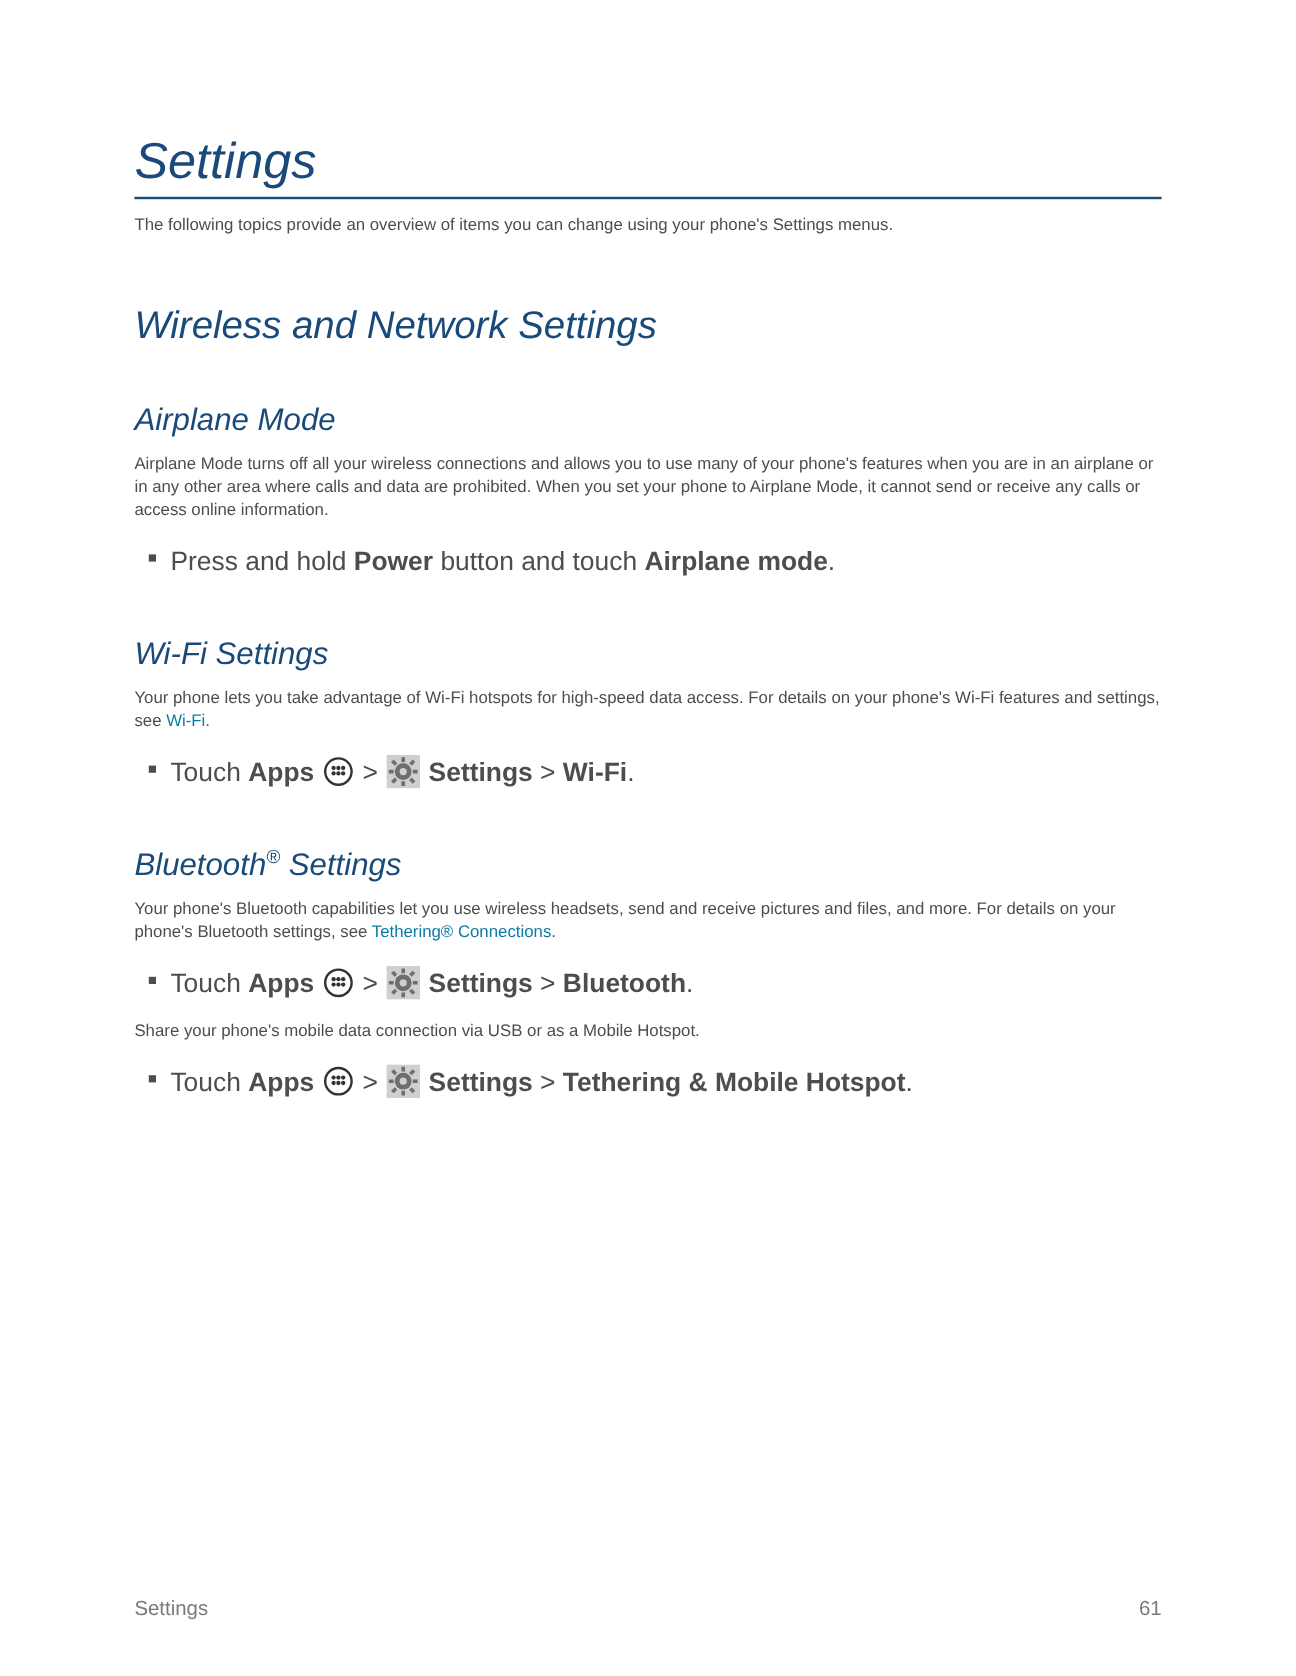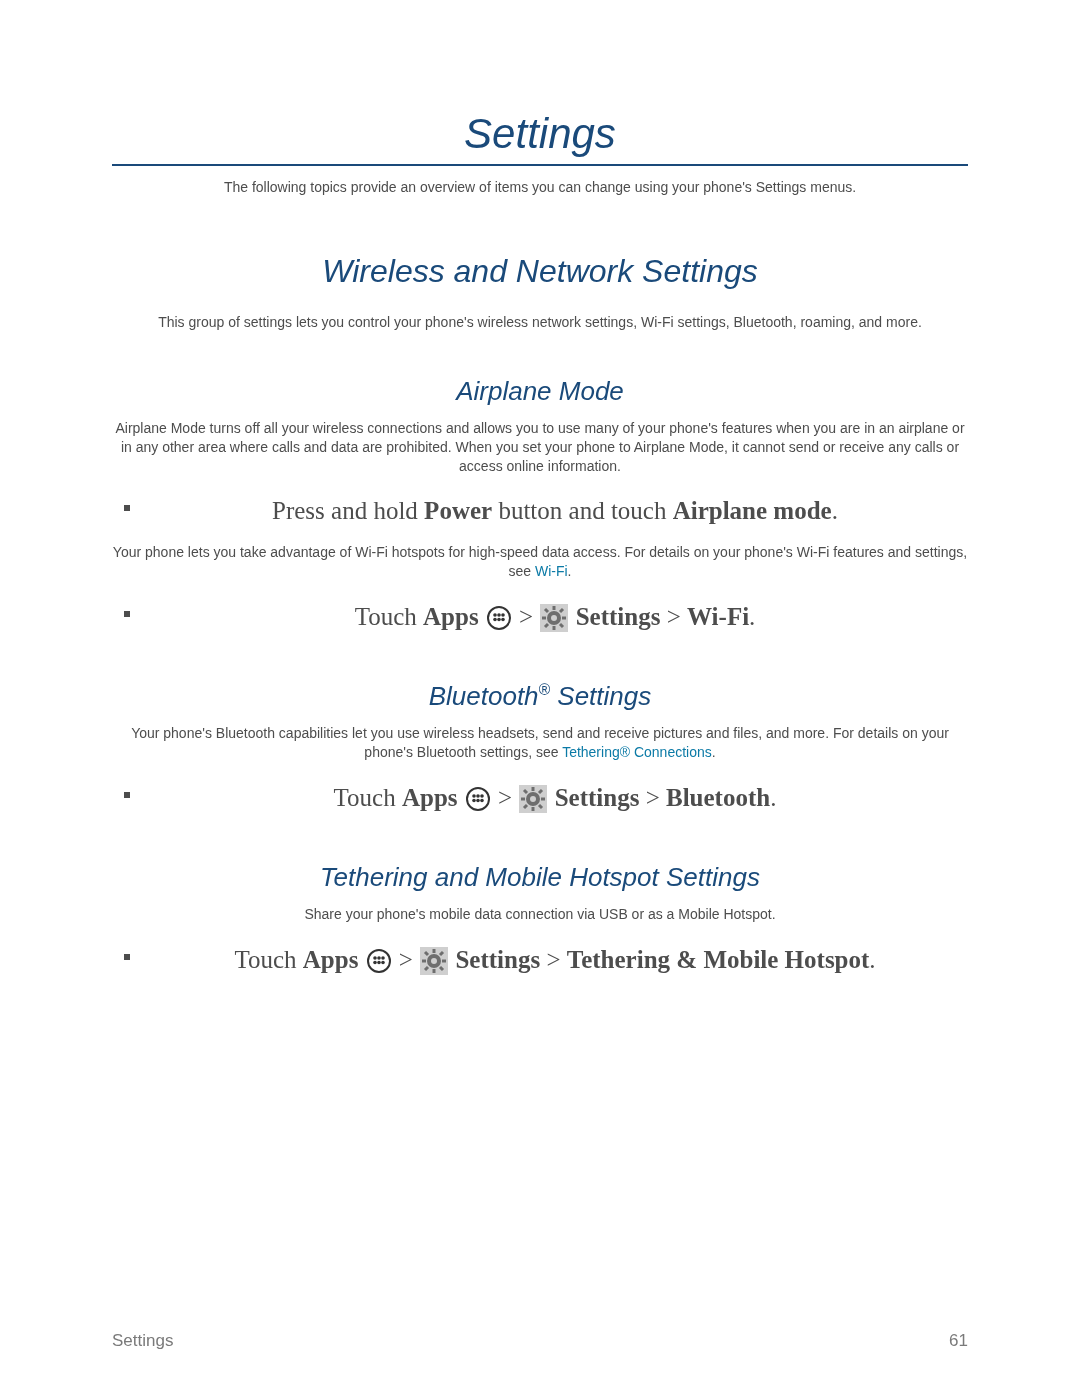--- a/index.html
+++ b/index.html
@@ -9,21 +9,20 @@
     background: #fff;
     font-family: Arial, Helvetica, sans-serif;
     color: #333;
   }
   .page {
     width: 1080px;
     height: 1397px;
     box-sizing: border-box;
     padding: 110px 112px 40px 112px;
     position: relative;
-    text-align: center;
   }
   h1.title {
     font-style: italic;
     font-weight: 400;
     color: #1a4a7a;
     font-size: 42px;
     margin: 0 0 4px 0;
     border-bottom: 2px solid #1a4a7a;
     padding-bottom: 6px;
   }
@@ -52,24 +51,23 @@
     vertical-align: super;
     font-style: italic;
   }
   ul.bullets {
     list-style: none;
     padding: 0 0 0 30px;
     margin: 16px 0 0 0;
   }
   ul.bullets li {
     position: relative;
-    font-size: 25px;
+    font-size: 22px;
     color: #4d4d4d;
     line-height: 1.6;
-    font-family: Liberation Serif, serif;
   }
   ul.bullets li::before {
     content: "";
     position: absolute;
     left: -18px;
     top: 0.55em;
     width: 6px;
     height: 6px;
     background: #4d4d4d;
   }
@@ -94,30 +92,30 @@
 </style>
 </head>
 <body>
 
 <div class="page">
 
   <h1 class="title">Settings</h1>
   <p class="lead">The following topics provide an overview of items you can change using your phone's Settings menus.</p>
 
   <h2 class="section">Wireless and Network Settings</h2>
-  <p class="body">This group of settings lets you control your phone's wireless network settings, Wi-Fi settings, Bluetooth, roaming, and more.</p>
 
   <h3 class="subsection">Airplane Mode</h3>
   <p class="body">Airplane Mode turns off all your wireless connections and allows you to use many of your phone's features when you are in an airplane or in any other area where calls and data are prohibited. When you set your phone to Airplane Mode, it cannot send or receive any calls or access online information.</p>
   <ul class="bullets">
     <li>
       <span>Press and hold </span><b>Power</b><span> button and touch </span><b>Airplane mode</b><span>.</span>
     </li>
   </ul>
 
+  <h3 class="subsection">Wi-Fi Settings</h3>
   <p class="body">
     <span>Your phone lets you take advantage of Wi-Fi hotspots for high-speed data access. For details on your phone's Wi-Fi features and settings, see </span><a class="link" href="#">Wi-Fi</a><span>.</span>
   </p>
   <ul class="bullets">
     <li>
       <span>Touch </span><b>Apps</b>
       <span class="apps-icon">
         <svg width="26" height="26" viewBox="0 0 26 26">
             <circle cx="13" cy="13" r="11" fill="none" stroke="#333" stroke-width="2"></circle>
             <circle cx="9" cy="10" r="1.8" fill="#333"></circle>
@@ -189,21 +187,20 @@
               <line x1="20" y1="20" x2="23" y2="23"></line>
               <line x1="5" y1="23" x2="8" y2="20"></line>
               <line x1="20" y1="8" x2="23" y2="5"></line>
             </g>
           </svg>
       </span>
       <b>Settings</b><span> &gt; </span><b>Bluetooth</b><span>.</span>
     </li>
   </ul>
 
-  <h3 class="subsection">Tethering and Mobile Hotspot Settings</h3>
   <p class="body">Share your phone's mobile data connection via USB or as a Mobile Hotspot.</p>
   <ul class="bullets">
     <li>
       <span>Touch </span><b>Apps</b>
       <span class="apps-icon">
         <svg width="26" height="26" viewBox="0 0 26 26">
             <circle cx="13" cy="13" r="11" fill="none" stroke="#333" stroke-width="2"></circle>
             <circle cx="9" cy="10" r="1.8" fill="#333"></circle>
             <circle cx="13" cy="10" r="1.8" fill="#333"></circle>
             <circle cx="17" cy="10" r="1.8" fill="#333"></circle>

